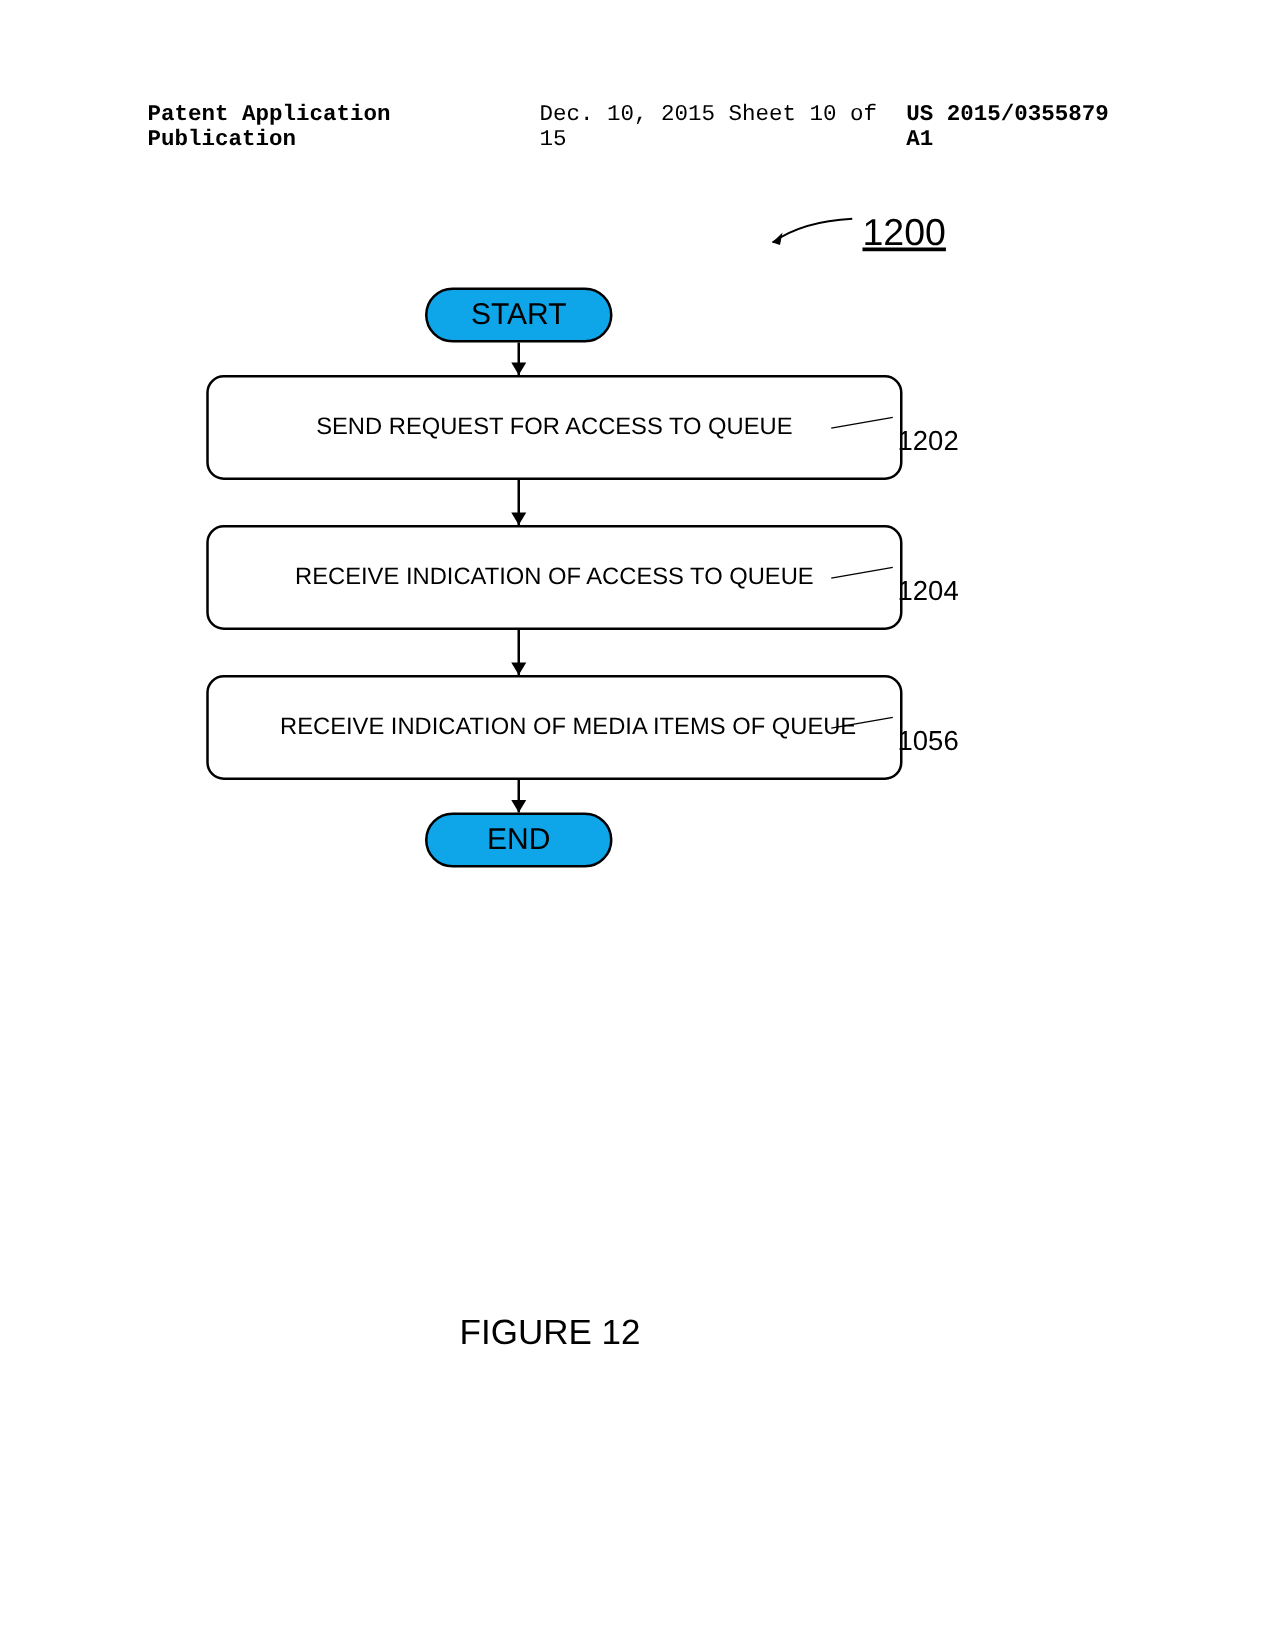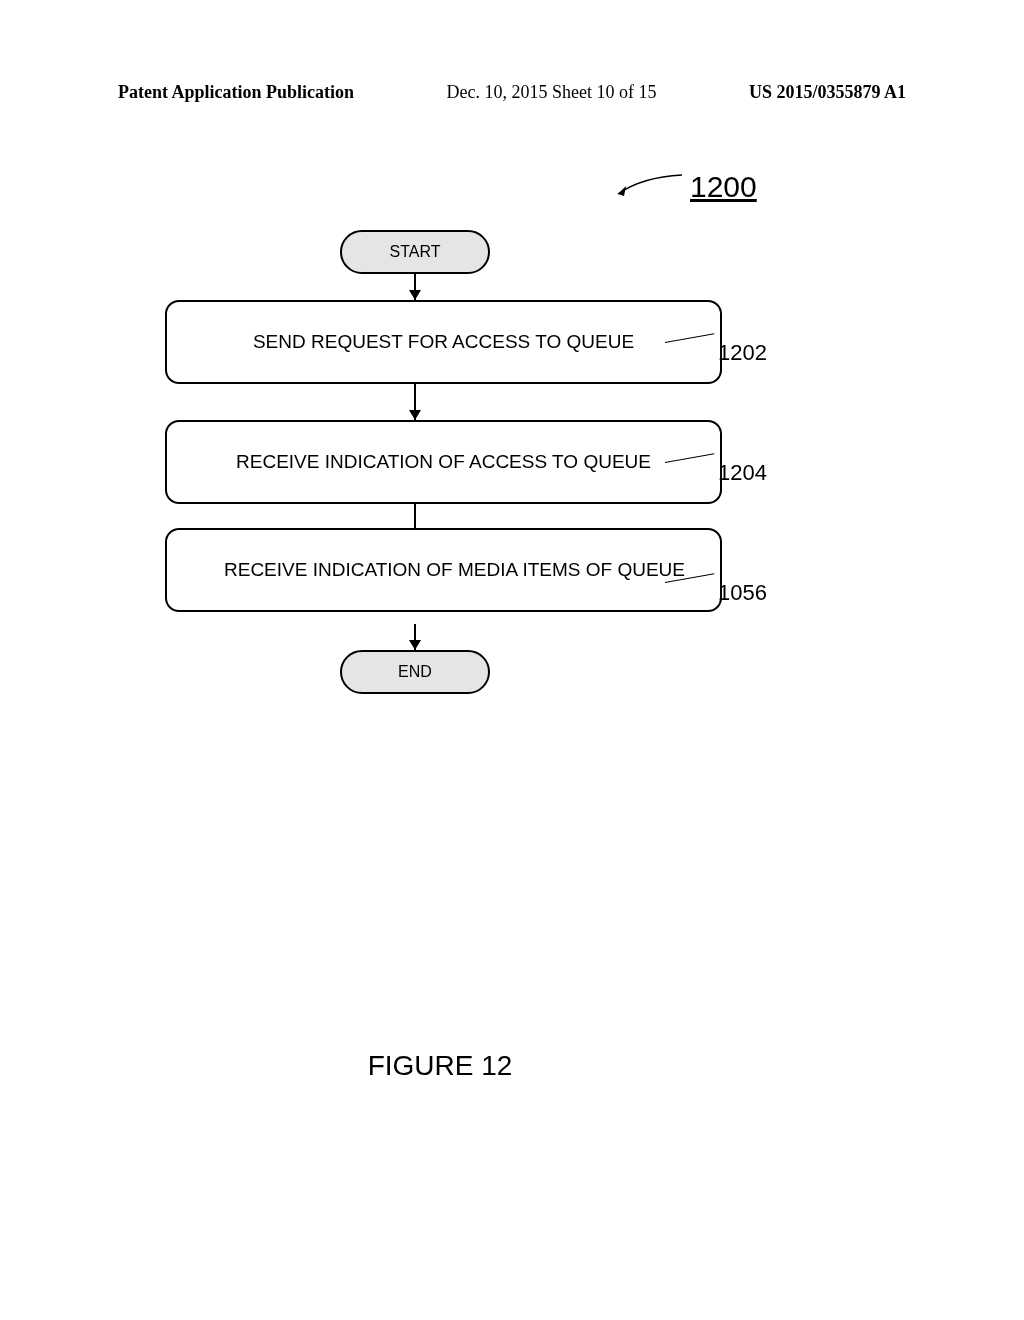--- a/index.html
+++ b/index.html
@@ -12,21 +12,21 @@
       color: #000;
     }
     .header {
       position: absolute;
       top: 82px;
       left: 118px;
       right: 118px;
       display: flex;
       justify-content: space-between;
       font-size: 18px;
-      font-family: Liberation Serif, serif;
+      font-family: Liberation Mono, monospace;
       gap: 12px;
     }
     .header .pub { font-weight: bold; }
     .header .mid { }
     .header .num { font-weight: bold; }
 
     .flow {
       position: absolute;
       top: 160px;
       left: 0;
@@ -51,22 +51,22 @@
     .terminator {
       position: absolute;
       left: 340px;
       width: 150px;
       height: 44px;
       border: 2px solid #000;
       border-radius: 22px;
       display: flex;
       align-items: center;
       justify-content: center;
-      font-size: 16px;
-      background: #e5e5e5;
+      font-size: 24px;
+      background: #0ea5e9;
     }
     .start { top: 70px; }
     .end { top: 490px; }
 
     .process {
       position: absolute;
       left: 165px;
       width: 557px;
       height: 84px;
       border: 2px solid #000;
@@ -74,21 +74,21 @@
       display: flex;
       align-items: center;
       justify-content: center;
       font-size: 19px;
       background: #fff;
       text-align: center;
       padding: 0 10px;
     }
     .p1 { top: 140px; }
     .p2 { top: 260px; text-align: center; }
-    .p3 { top: 368px; padding-left: 32px; }
+    .p3 { top: 380px; padding-left: 32px; }
 
     .side-label {
       position: absolute;
       font-size: 22px;
       margin-top: 12px;
     }
     .sl1 { top: 168px; left: 718px; }
     .sl2 { top: 288px; left: 718px; }
     .sl3 { top: 408px; left: 718px; }
 

